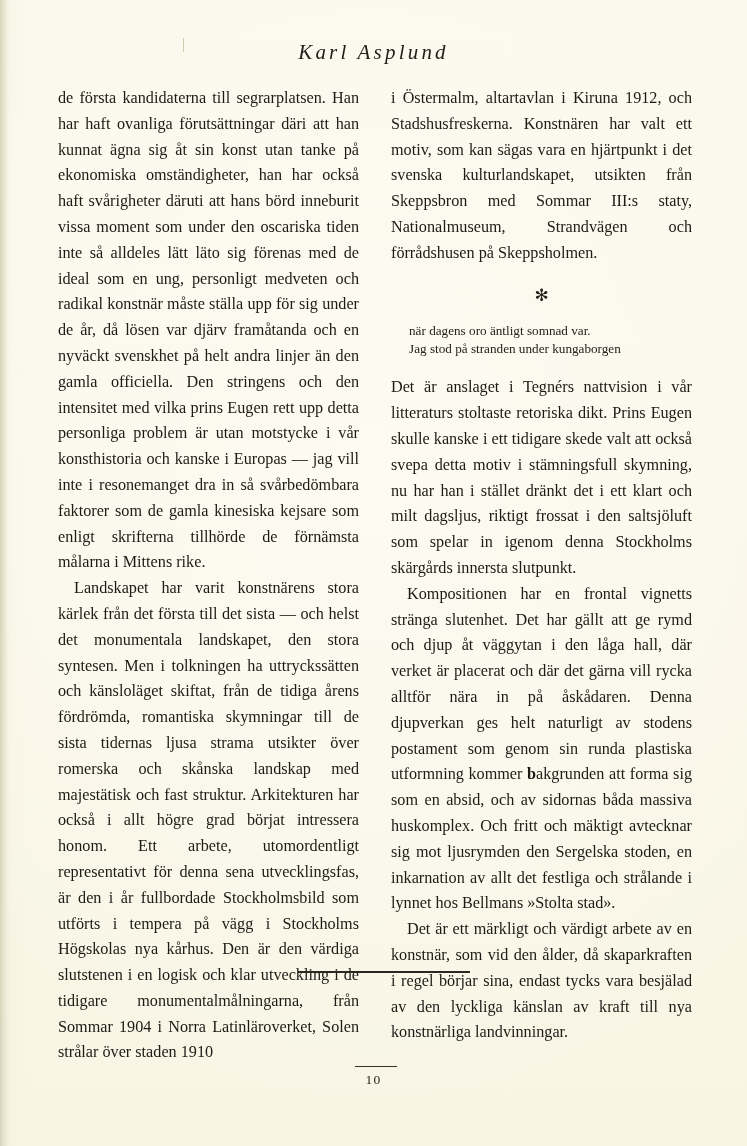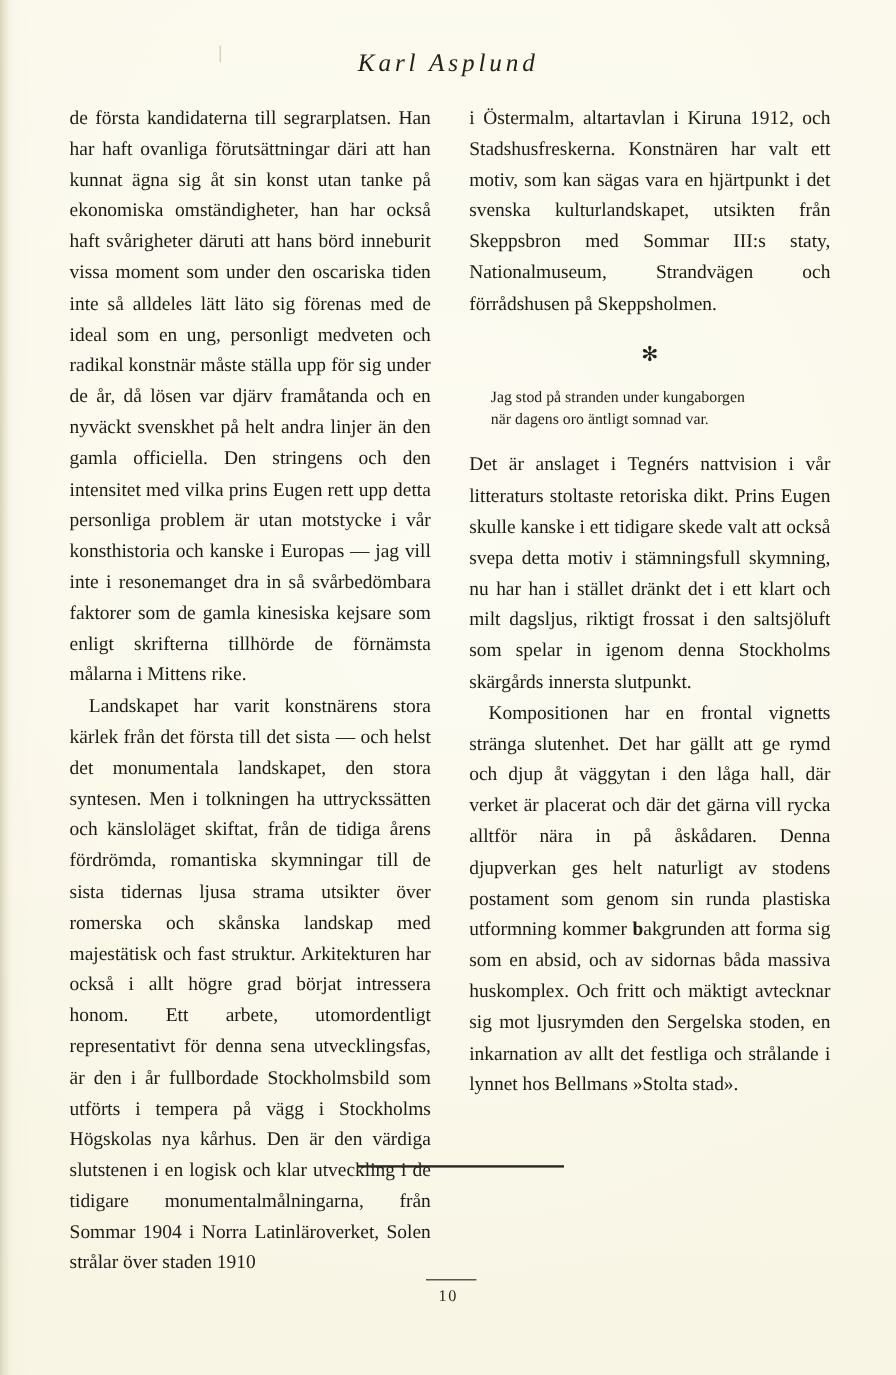--- a/index.html
+++ b/index.html
@@ -151,30 +151,31 @@
       <p class="cont">de första kandidaterna till segrarplatsen. Han har haft ovanliga förutsättningar däri att han kunnat ägna sig åt sin konst utan tanke på ekonomiska omständigheter, han har också haft svårigheter däruti att hans börd inneburit vissa moment som under den oscariska tiden inte så alldeles lätt läto sig förenas med de ideal som en ung, personligt medveten och radikal konstnär måste ställa upp för sig under de år, då lösen var djärv framåtanda och en nyväckt svenskhet på helt andra linjer än den gamla officiella. Den stringens och den intensitet med vilka prins Eugen rett upp detta personliga problem är utan motstycke i vår konsthistoria och kanske i Europas — jag vill inte i resonemanget dra in så svårbedömbara faktorer som de gamla kinesiska kejsare som enligt skrifterna tillhörde de förnämsta målarna i Mittens rike.</p>
       <p class="indent">Landskapet har varit konstnärens stora kärlek från det första till det sista — och helst det monumentala landskapet, den stora syntesen. Men i tolkningen ha uttryckssätten och känsloläget skiftat, från de tidiga årens fördrömda, romantiska skymningar till de sista tidernas ljusa strama utsikter över romerska och skånska landskap med majestätisk och fast struktur. Arkitekturen har också i allt högre grad börjat intressera honom. Ett arbete, utomordentligt representativt för denna sena utvecklingsfas, är den i år fullbordade Stockholmsbild som utförts i tempera på vägg i Stockholms Högskolas nya kårhus. Den är den värdiga slutstenen i en logisk och klar utveckling i de tidigare monumentalmålningarna, från Sommar 1904 i Norra Latinläroverket, Solen strålar över staden 1910</p>
     </div>
 
     <div class="col">
       <p class="cont">i Östermalm, altartavlan i Kiruna 1912, och Stadshusfreskerna. Konstnären har valt ett motiv, som kan sägas vara en hjärtpunkt i det svenska kulturlandskapet, utsikten från Skeppsbron med Sommar III:s staty, Nationalmuseum, Strandvägen och förrådshusen på Skeppsholmen.</p>
 
       <div class="aster">✻</div>
 
       <div class="verse">
+        <span class="vline last">när dagens oro äntligt somnad var.</span>
         <span class="vline">Jag stod på stranden under kungaborgen</span>
-        <span class="vline last">när dagens oro äntligt somnad var.</span>
       </div>
 
       <p class="cont">Det är anslaget i Tegnérs nattvision i vår litteraturs stoltaste retoriska dikt. Prins Eugen skulle kanske i ett tidigare skede valt att också svepa detta motiv i stämningsfull skymning, nu har han i stället dränkt det i ett klart och milt dagsljus, riktigt frossat i den saltsjöluft som spelar in igenom denna Stockholms skärgårds innersta slutpunkt.</p>
 
       <p class="indent">
         <span>Kompositionen har en frontal vignetts stränga slutenhet. Det har gällt att ge rymd och djup åt väggytan i den låga hall, där verket är placerat och där det gärna vill rycka alltför nära in på åskådaren. Denna djupverkan ges helt naturligt av stodens postament som genom sin runda plastiska utformning kommer </span><span class="bold-b">b</span><span>akgrunden att forma sig som en absid, och av sidornas båda massiva huskomplex. Och fritt och mäktigt avtecknar sig mot ljusrymden den Sergelska stoden, en inkarnation av allt det festliga och strålande i lynnet hos Bellmans »Stolta stad».</span>
       </p>
 
+      <p class="indent">Det är ett märkligt och värdigt arbete av en konstnär, som vid den ålder, då skaparkraften i regel börjar sina, endast tycks vara besjälad av den lyckliga känslan av kraft till nya konstnärliga landvinningar.</p>
     </div>
 
   </div>
 
   <div class="end-rule"></div>
   <div class="folio-rule"></div>
   <div class="folio">10</div>
 
 </div>
 

